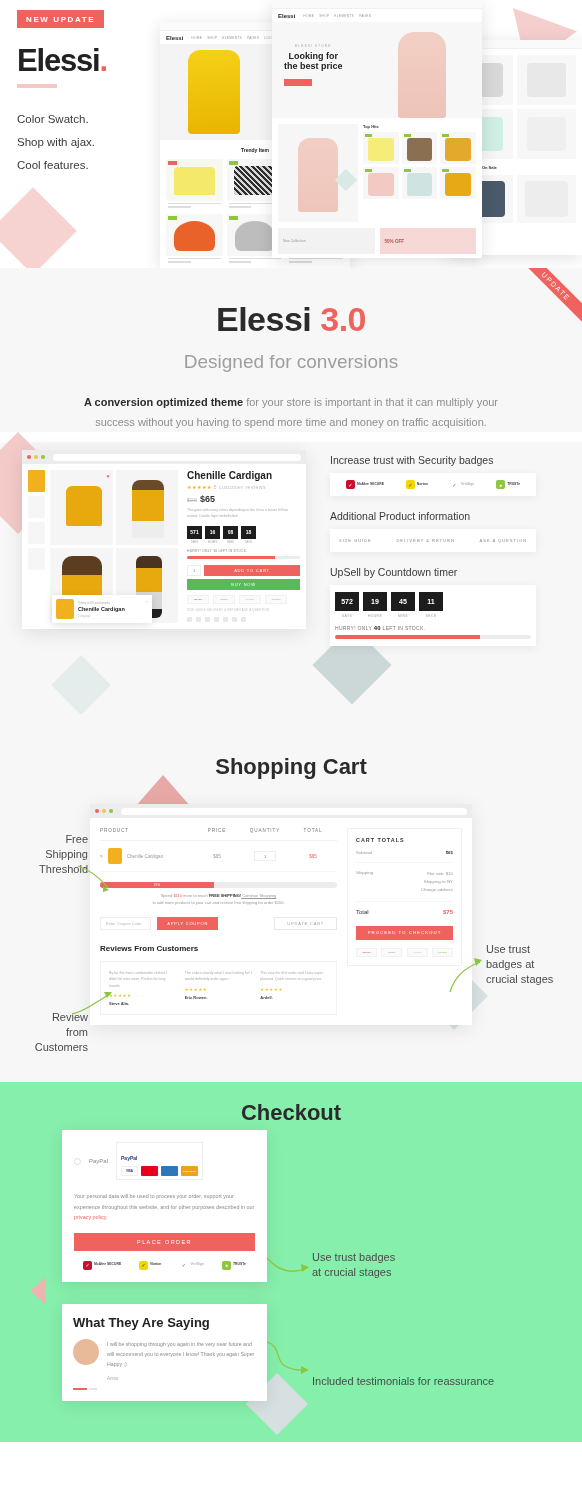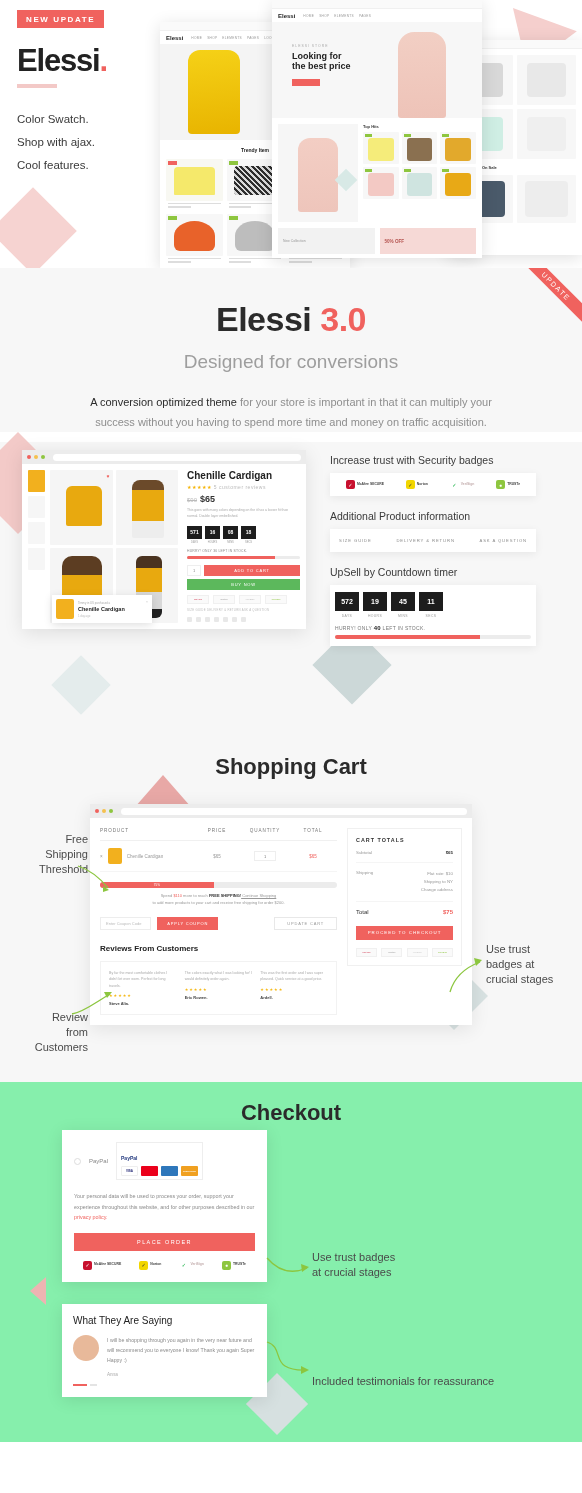--- a/index.html
+++ b/index.html
@@ -42,21 +42,21 @@
   .mock.m2 { left: 272px; top: 0px;  width: 210px; height: 258px; z-index: 5; }
   .mock.m3 { left: 448px; top: 40px; width: 134px; height: 215px; z-index: 2; }
 
   .mock-bar { height: 9px; background: #fafafa; border-bottom: 1px solid #f0f0f0; }
   .mock-head { display:flex; align-items:center; padding: 4px 6px 3px; }
   .mock-logo { font-size: 6px; font-weight: bold; color: #222; }
   .mock-nav { display: flex; gap: 5px; margin-left: 8px; }
   .mock-nav span { font-size: 3.2px; color: #999; letter-spacing: .3px; }
   .mock-hero { position: relative; height: 96px; background: #f4f4f4; overflow: hidden; }
   .mock-hero.pale { background: #f7f7f7; }
-  .mh-txt { position: absolute; left: 20px; top: 22px; }
+  .mh-txt { position: absolute; left: 12px; top: 22px; text-align: center; }
   .mh-eyebrow { font-size: 3.4px; letter-spacing: 1px; color: #aaa; }
   .mh-title { font-size: 9px; font-weight: bold; color: #222; line-height: 1.15; margin-top: 3px; }
   .mh-btn { margin-top: 7px; background: #f0625e; width: 28px; height: 7px; }
   .figure { position: absolute; border-radius: 3px; }
 
   .mock-sec-title { font-size: 5px; font-weight: bold; color: #222; text-align: center; padding: 7px 0 2px; }
   .mock-grid { display: grid; grid-template-columns: repeat(3, 1fr); gap: 4px; padding: 4px 6px; }
   .mock-card { background: #f7f7f7; height: 42px; position: relative; border-radius: 1px; }
   .mock-card .tag { position: absolute; left: 2px; top: 2px; width: 9px; height: 4px; background: #8ec63f; }
   .mock-card .tag.red { background: #f0625e; }
@@ -69,21 +69,21 @@
   .ribbon {
     position: absolute; right: -22px; top: 12px; width: 96px;
     background: #f0625e; color: #fff; text-align: center;
     font-size: 7px; letter-spacing: 1.6px; padding: 3px 0;
     transform: rotate(45deg);
   }
   .h-big { text-align: center; font-size: 34px; font-weight: bold; color: #2b2b2b; letter-spacing: -.5px; }
   .h-big .v { color: #f0625e; }
   .h-sub { text-align: center; font-size: 19px; color: #9e9e9e; margin-top: 12px; font-weight: normal; }
   .intro-p { text-align: center; font-size: 11px; color: #8e8e8e; line-height: 1.78; margin: 20px auto 0; width: 430px; }
-  .intro-p b { color: #2b2b2b; font-weight: normal; }
+  .intro-p b { color: #2b2b2b; font-weight: bold; }
 
   
   .showcase { position: relative; background: #f7f7f7; height: 290px; margin-top: 10px; }
   .pink-diamond-2 { position: absolute; left: -18px; top: 5px; width: 72px; height: 72px; background: #f3cac8; transform: rotate(45deg); }
   .gray-diamond-1 { position: absolute; left: 324px; top: 195px; width: 56px; height: 56px; background: #ccd8d8; transform: rotate(45deg); }
   .gray-diamond-2 { position: absolute; left: 60px; top: 222px; width: 42px; height: 42px; background: #e4ecec; transform: rotate(45deg); }
 
   .prod-mock { position: absolute; left: 22px; top: 8px; width: 284px; background: #fff; box-shadow: 0 4px 18px rgba(0,0,0,.10); }
   .tbar { height: 14px; background: #ececec; display: flex; align-items: center; padding: 0 5px; }
   .dot3 { width: 4px; height: 4px; border-radius: 50%; margin-right: 3px; }
@@ -200,21 +200,21 @@
   .pay-cards { border: 1px solid #eee; padding: 3px 4px; }
   .pp { font-size: 5px; font-weight: bold; color: #253b80; }
   .cards { display: flex; gap: 3px; margin-top: 2px; }
   .card { width: 17px; height: 10px; border-radius: 1px; font-size: 3px; color: #fff; display:flex; align-items:center; justify-content:center; font-weight: bold; }
   .co-p { font-size: 5.4px; color: #8a8a8a; line-height: 1.95; margin-top: 11px; }
   .co-p a { color: #f0625e; text-decoration: none; }
   .btn-place { background: #f0625e; color: #fff; font-size: 5.5px; letter-spacing: 1.4px; height: 18px; display:flex; align-items:center; justify-content:center; margin-top: 10px; }
   .co-badges { display:flex; justify-content: space-around; margin-top: 10px; }
 
   .testi { position: absolute; left: 62px; top: 222px; width: 205px; background: #fff; box-shadow: 0 3px 16px rgba(0,0,0,.10); padding: 11px; }
-  .testi-h { font-size: 10px; font-weight: normal; color: #222; }
+  .testi-h { font-size: 13px; font-weight: bold; color: #222; }
   .testi-row { display: flex; gap: 8px; margin-top: 9px; }
   .avatar { width: 26px; height: 26px; border-radius: 50%; background: #e8b99a; flex: none; }
   .testi-tx { font-size: 5.2px; color: #8a8a8a; line-height: 1.95; }
   .testi-n { font-size: 4.6px; color: #aaa; margin-top: 6px; }
   .testi-dots { display:flex; gap:3px; margin-top: 7px; align-items:center; }
   .dl { width: 14px; height: 2.5px; background: #f0625e; }
   .dl2 { width: 7px; height: 2.5px; background: #e4e4e4; }
 </style>
 </head>
 <body>

